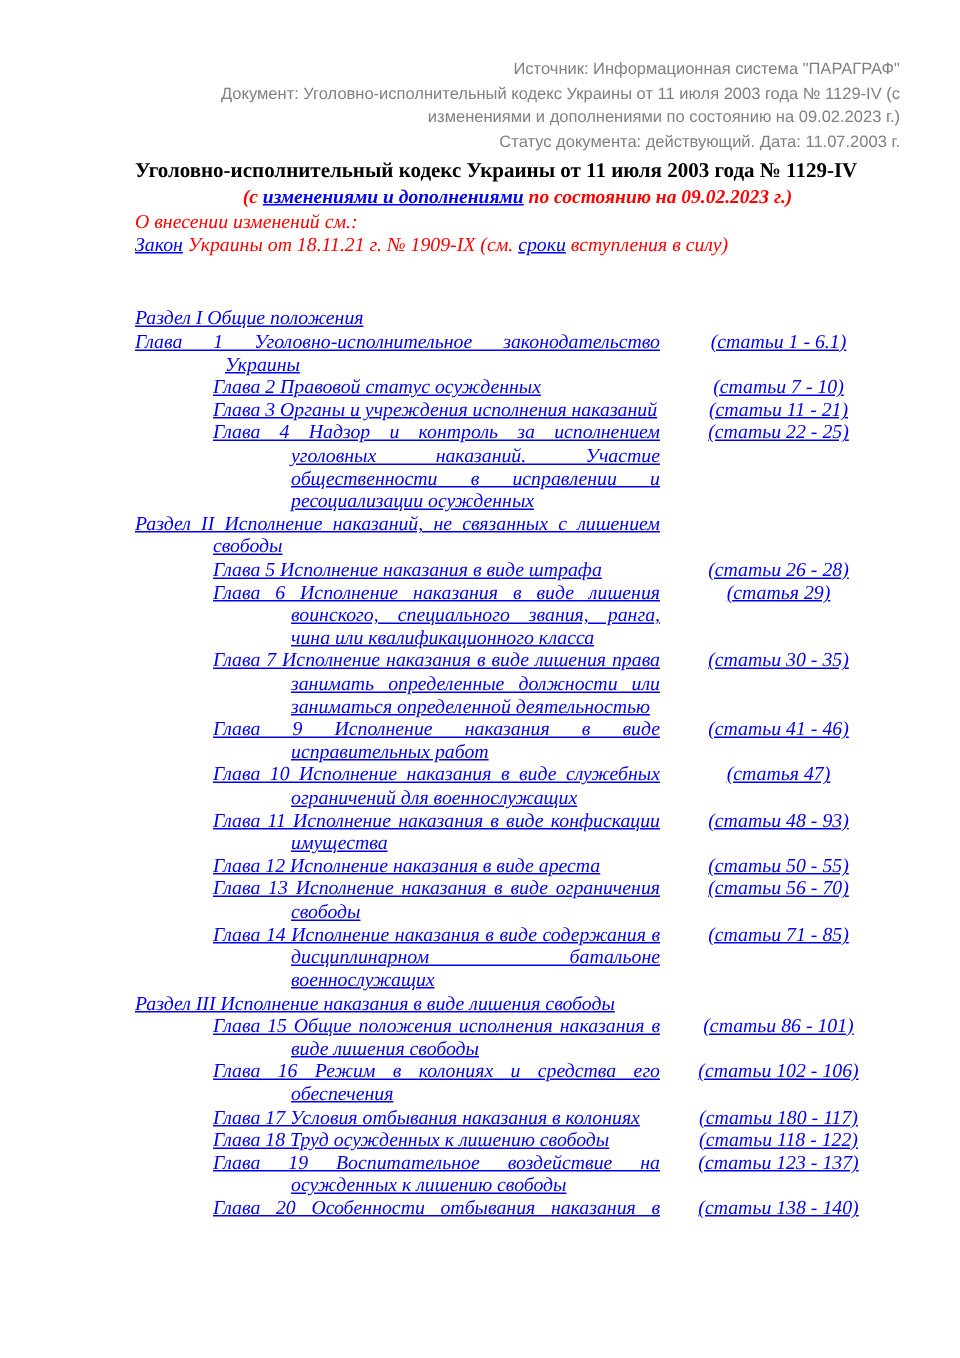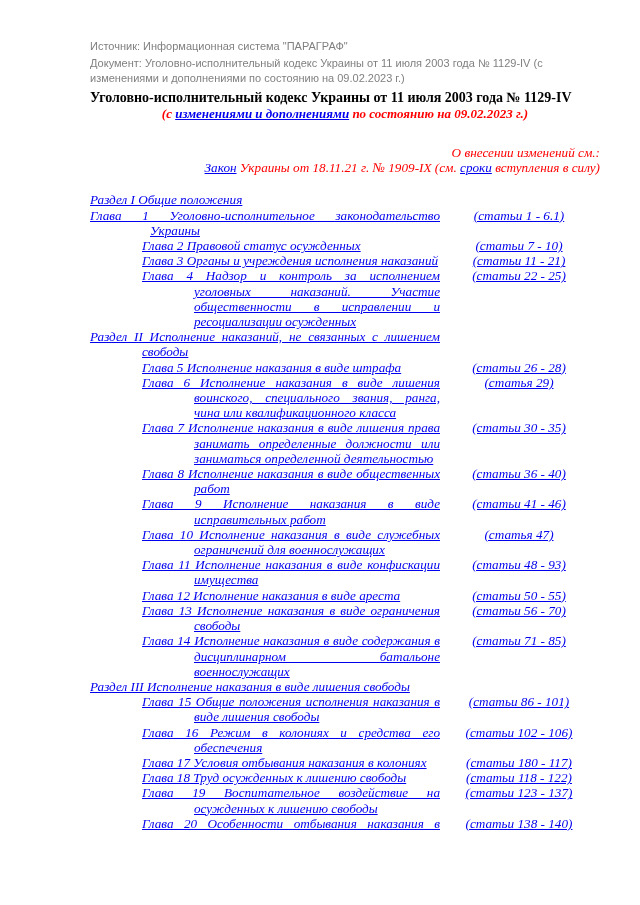--- a/index.html
+++ b/index.html
@@ -21,21 +21,21 @@
     width: 640px;
     height: 905px;
     padding: 39px 40px 0 90px;
   }
   
   .meta {
     font-family: "Liberation Sans", sans-serif;
     font-size: 11px;
     line-height: 15px;
     color: var(--gray);
-    text-align: left;
+    text-align: right;
   }
   .meta p { margin-bottom: 2px; }
   
   .doc-title {
     margin-top: 3px;
     text-align: left;
     font-weight: bold;
     font-size: 14px;
     line-height: 17px;
     color: var(--black);
@@ -43,36 +43,35 @@
   .doc-subtitle {
     text-align: center;
     font-style: italic;
     font-weight: bold;
     font-size: 13px;
     line-height: 15px;
     color: var(--red);
   }
   
   .amendments {
-    margin-top: 24px;
+    margin-top: 2px;
     font-style: italic;
     font-size: 13.2px;
     line-height: 15.2px;
     color: var(--red);
-    text-align: right;
   }
   
   .lnk {
     color: var(--link);
     text-decoration: underline;
     cursor: pointer;
   }
   
   table.toc {
-    margin-top: 17px;
+    margin-top: 34px;
     border-collapse: collapse;
     table-layout: fixed;
     width: 508px;
     font-style: italic;
     font-size: 13.2px;
     line-height: 15.2px;
   }
   table.toc td {
     vertical-align: top;
     padding: 0;
@@ -85,20 +84,21 @@
   .spread  { text-align-last: justify; }
 </style>
 </head>
 <body>
 
 <div class="page">
 
   <div class="meta">
     <p>Источник: Информационная система "ПАРАГРАФ"</p>
     <p>Документ: Уголовно-исполнительный кодекс Украины от 11 июля 2003 года № 1129-IV (с изменениями и дополнениями по состоянию на 09.02.2023 г.)</p>
+    <p>Статус документа: действующий. Дата: 11.07.2003 г.</p>
   </div>
 
   <h1 class="doc-title">Уголовно-исполнительный кодекс Украины от 11 июля 2003 года № 1129-IV</h1>
 
   <p class="doc-subtitle"><span>(с </span><span class="lnk">изменениями и дополнениями</span><span> по состоянию на 09.02.2023 г.)</span></p>
 
   <div class="amendments">
     <p>О внесении изменений см.:</p>
     <p><span class="lnk">Закон</span><span> Украины от 18.11.21 г. № 1909-IX (см. </span><span class="lnk">сроки</span><span> вступления в силу)</span></p>
   </div>
@@ -154,26 +154,20 @@
       <td class="arts-cell"><span class="lnk">(статья 29)</span></td>
     </tr>
     <tr>
       <td class="chap-cell">
             <p class="p-chap"><span class="lnk">Глава 7 Исполнение наказания в виде лишения права занимать определенные должности или заниматься определенной деятельностью</span></p>
           </td>
       <td class="arts-cell"><span class="lnk">(статьи 30 - 35)</span></td>
     </tr>
     <tr>
       <td class="chap-cell">
-            <p class="p-chap"><span class="lnk">Глава 8 Исполнение наказания в виде общественных работ</span></p>
-          </td>
-      <td class="arts-cell"><span class="lnk">(статьи 36 - 40)</span></td>
-    </tr>
-    <tr>
-      <td class="chap-cell">
             <p class="p-chap"><span class="lnk">Глава 9 Исполнение наказания в виде исправительных работ</span></p>
           </td>
       <td class="arts-cell"><span class="lnk">(статьи 41 - 46)</span></td>
     </tr>
     <tr>
       <td class="chap-cell">
             <p class="p-chap"><span class="lnk">Глава 10 Исполнение наказания в виде служебных ограничений для военнослужащих</span></p>
           </td>
       <td class="arts-cell"><span class="lnk">(статья 47)</span></td>
     </tr>

